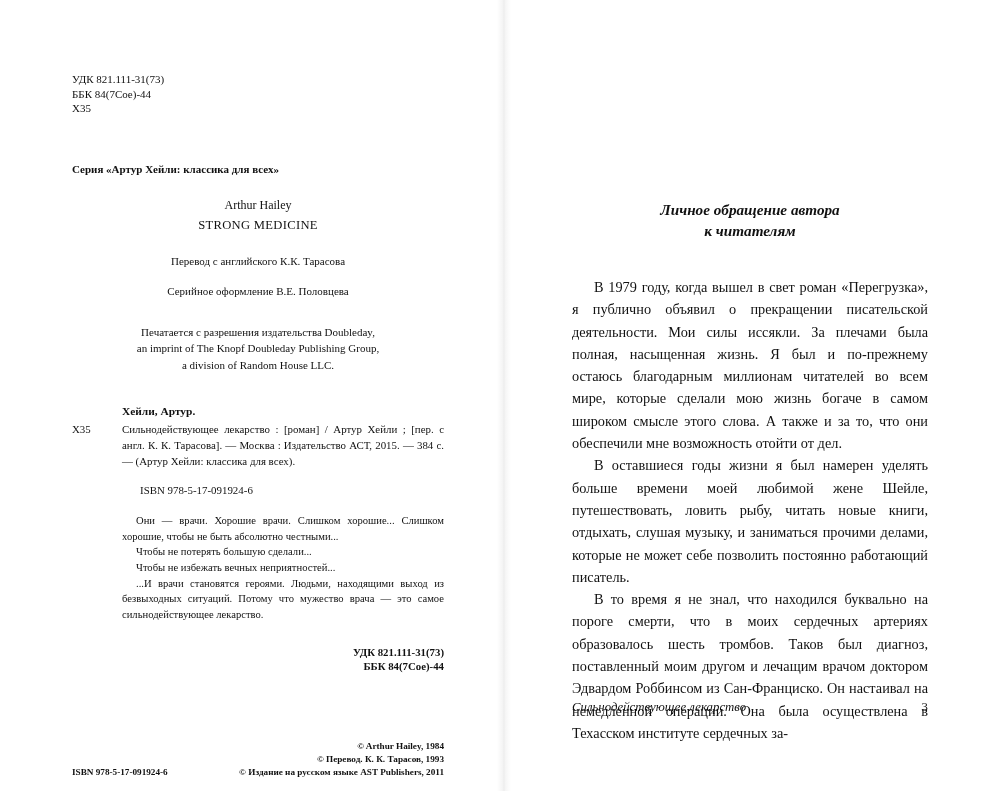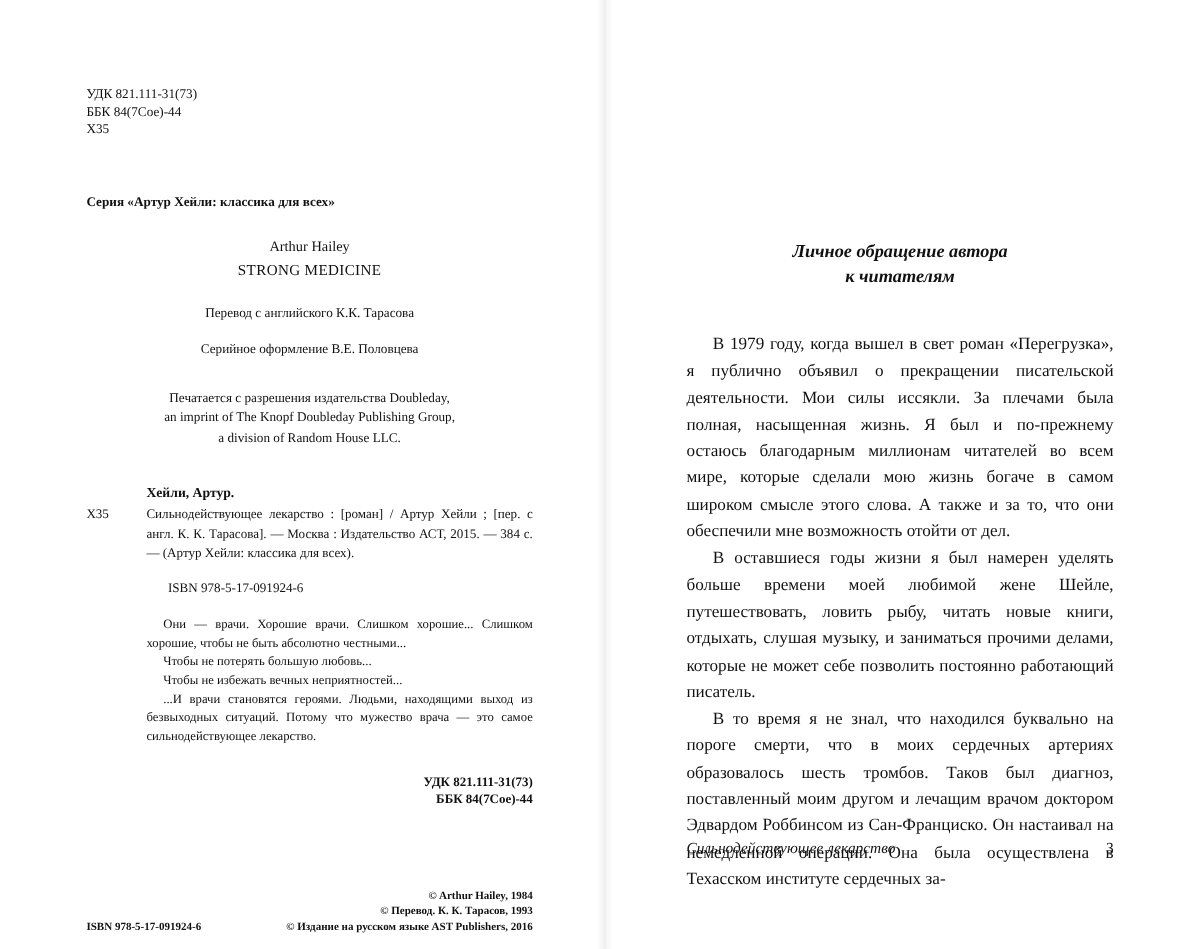--- a/index.html
+++ b/index.html
@@ -225,37 +225,37 @@
 
       <div class="cip-block">
         <span class="cip-code">Х35</span>
         <div class="cip-text">Сильнодействующее лекарство : [роман] / Артур Хейли ; [пер. с англ. К. К. Тарасова]. — Москва : Издательство АСТ, 2015. — 384 с. — (Артур Хейли: классика для всех).</div>
       </div>
 
       <div class="isbn-line">ISBN 978-5-17-091924-6</div>
 
       <div class="blurb">
         <p class="first">Они — врачи. Хорошие врачи. Слишком хорошие... Слишком хорошие, чтобы не быть абсолютно честными...</p>
-        <p>Чтобы не потерять большую любовь...</p>
+        <p>Чтобы не потерять большую сделали...</p>
         <p>Чтобы не избежать вечных неприятностей...</p>
         <p>...И врачи становятся героями. Людьми, находящими выход из безвыходных ситуаций. Потому что мужество врача — это самое сильнодействующее лекарство.</p>
       </div>
 
       <div class="udk-right">
         <div>УДК 821.111-31(73)</div>
         <div>ББК 84(7Сое)-44</div>
       </div>
     </div>
 
     <div class="copyrights">
       <div class="cr-row">© Arthur Hailey, 1984</div>
       <div class="cr-row">© Перевод. К. К. Тарасов, 1993</div>
       <div class="cr-last">
         <span class="cr-isbn">ISBN 978-5-17-091924-6</span>
-        <span>© Издание на русском языке AST Publishers, 2016</span>
+        <span>© Издание на русском языке AST Publishers, 2011</span>
       </div>
     </div>
   </div>
 
   <div class="page page-right">
     <div class="rp-body">
       <div class="chapter-title">
         <div>Личное обращение автора</div>
         <div>к читателям</div>
       </div>

